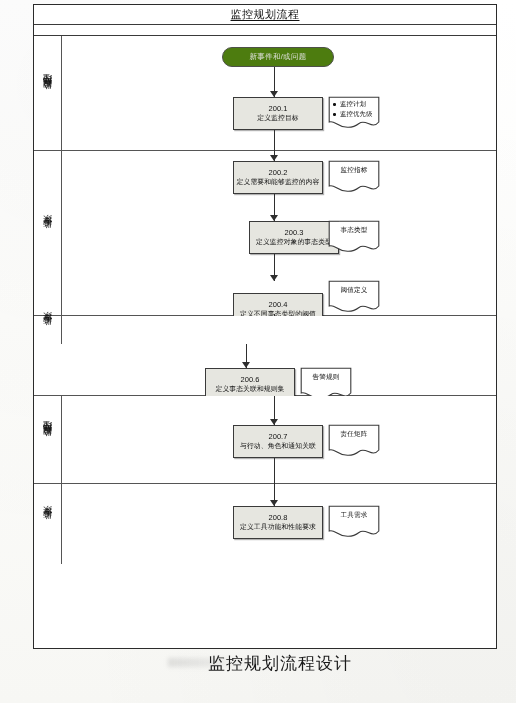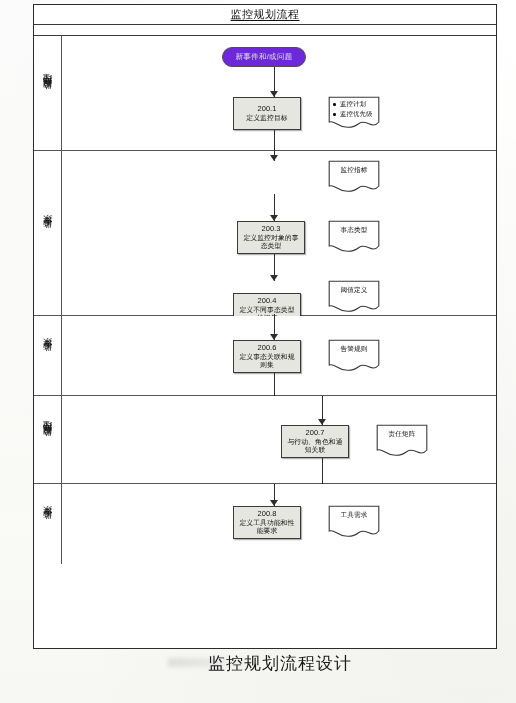--- a/index.html
+++ b/index.html
@@ -106,34 +106,34 @@
     position:absolute;
     left:208px;
     width:0;height:0;
     border-left:4.5px solid transparent;
     border-right:4.5px solid transparent;
     border-top:6px solid #2e2e2e;
   }
 
   .startnode{
     position:absolute;
-    width:84px;height:20px;
-    background:#6d28d9;
+    width:112px;height:20px;
+    background:#4d7c0f;
     border:1.2px solid #4e5149;
     border-radius:11px;
     box-sizing:border-box;
     display:flex;align-items:center;justify-content:center;
     font-size:7.5px;
     color:#dfe1dc;
     letter-spacing:.3px;
   }
 
   .procbox{
     position:absolute;
-    width:68px;height:33px;
+    width:90px;height:33px;
     background:#e6e6e0;
     border:1.1px solid #3a3a3a;
     box-sizing:border-box;
     display:flex;flex-direction:column;
     align-items:center;justify-content:center;
     box-shadow:1.2px 1.2px 0 rgba(0,0,0,.30);
   }
   .procbox .pid{
     font-size:7.5px;
     color:#111;
@@ -255,31 +255,35 @@
 
       <div class="lane" style="height:165px;">
         <div class="lane-head">
           <div class="vtxt">监控专家</div>
         </div>
         <div class="lane-body">
 
           <div class="flowline" style="top:0px;height:10px;"></div>
           <div class="arrowhead" style="top:4px;"></div>
 
+          <div class="procbox" style="left:171px;top:10px;">
+            <div class="pid">200.2</div>
+            <div class="plabel">定义需要和能够监控的内容</div>
+          </div>
           <div class="docnote" style="left:266px;top:9px;">
             <svg viewBox="0 0 52 34" preserveAspectRatio="none">
               <path d="M1.2,1.2 L50.8,1.2 L50.8,26 C44,34.5 38,22 31,27.5 C24,33 15,32 8,27.5 C5.5,25.9 3.2,25.4 1.2,26 Z" fill="#ffffff" stroke="#3a3a3a" stroke-width="1.1"></path>
             </svg>
             <div class="dtxt">监控指标</div>
           </div>
 
           <div class="flowline" style="top:43px;height:27px;"></div>
           <div class="arrowhead" style="top:64px;"></div>
 
-          <div class="procbox" style="left:175px;top:70px;align-items:center;">
+          <div class="procbox" style="left:187px;top:70px;align-items:center;">
             <div class="pid">200.3</div>
             <div class="plabel">定义监控对象的事态类型</div>
           </div>
           <div class="docnote" style="left:266px;top:69px;">
             <svg viewBox="0 0 52 34" preserveAspectRatio="none">
               <path d="M1.2,1.2 L50.8,1.2 L50.8,26 C44,34.5 38,22 31,27.5 C24,33 15,32 8,27.5 C5.5,25.9 3.2,25.4 1.2,26 Z" fill="#ffffff" stroke="#3a3a3a" stroke-width="1.1"></path>
             </svg>
             <div class="dtxt">事态类型</div>
           </div>
 
@@ -295,21 +299,21 @@
               <path d="M1.2,1.2 L50.8,1.2 L50.8,26 C44,34.5 38,22 31,27.5 C24,33 15,32 8,27.5 C5.5,25.9 3.2,25.4 1.2,26 Z" fill="#ffffff" stroke="#3a3a3a" stroke-width="1.1"></path>
             </svg>
             <div class="dtxt">阈值定义</div>
           </div>
 
           <div class="flowline" style="top:163px;height:2px;"></div>
         </div>
       </div>
 
 
-      <div class="lane" style="height:80px;">
+      <div class="lane" style="height:80px;flex-direction:column;">
         <div class="lane-head">
           <div class="vtxt">监控专家</div>
         </div>
         <div class="lane-body">
           <div class="flowline" style="top:0px;height:24px;"></div>
           <div class="arrowhead" style="top:18px;"></div>
 
           <div class="procbox" style="left:171px;top:24px;">
             <div class="pid">200.6</div>
             <div class="plabel">定义事态关联和规则集</div>
@@ -318,21 +322,21 @@
             <svg viewBox="0 0 52 34" preserveAspectRatio="none">
               <path d="M1.2,1.2 L50.8,1.2 L50.8,26 C44,34.5 38,22 31,27.5 C24,33 15,32 8,27.5 C5.5,25.9 3.2,25.4 1.2,26 Z" fill="#ffffff" stroke="#3a3a3a" stroke-width="1.1"></path>
             </svg>
             <div class="dtxt">告警规则</div>
           </div>
 
           <div class="flowline" style="top:57px;height:23px;"></div>
         </div>
       </div>
 
-      <div class="lane" style="height:88px;gap:48px;">
+      <div class="lane" style="height:88px;">
         <div class="lane-head">
           <div class="vtxt">监控规划经理</div>
         </div>
         <div class="lane-body">
           <div class="flowline" style="top:0px;height:29px;"></div>
           <div class="arrowhead" style="top:23px;"></div>
 
           <div class="procbox" style="left:171px;top:29px;">
             <div class="pid">200.7</div>
             <div class="plabel">与行动、角色和通知关联</div>

